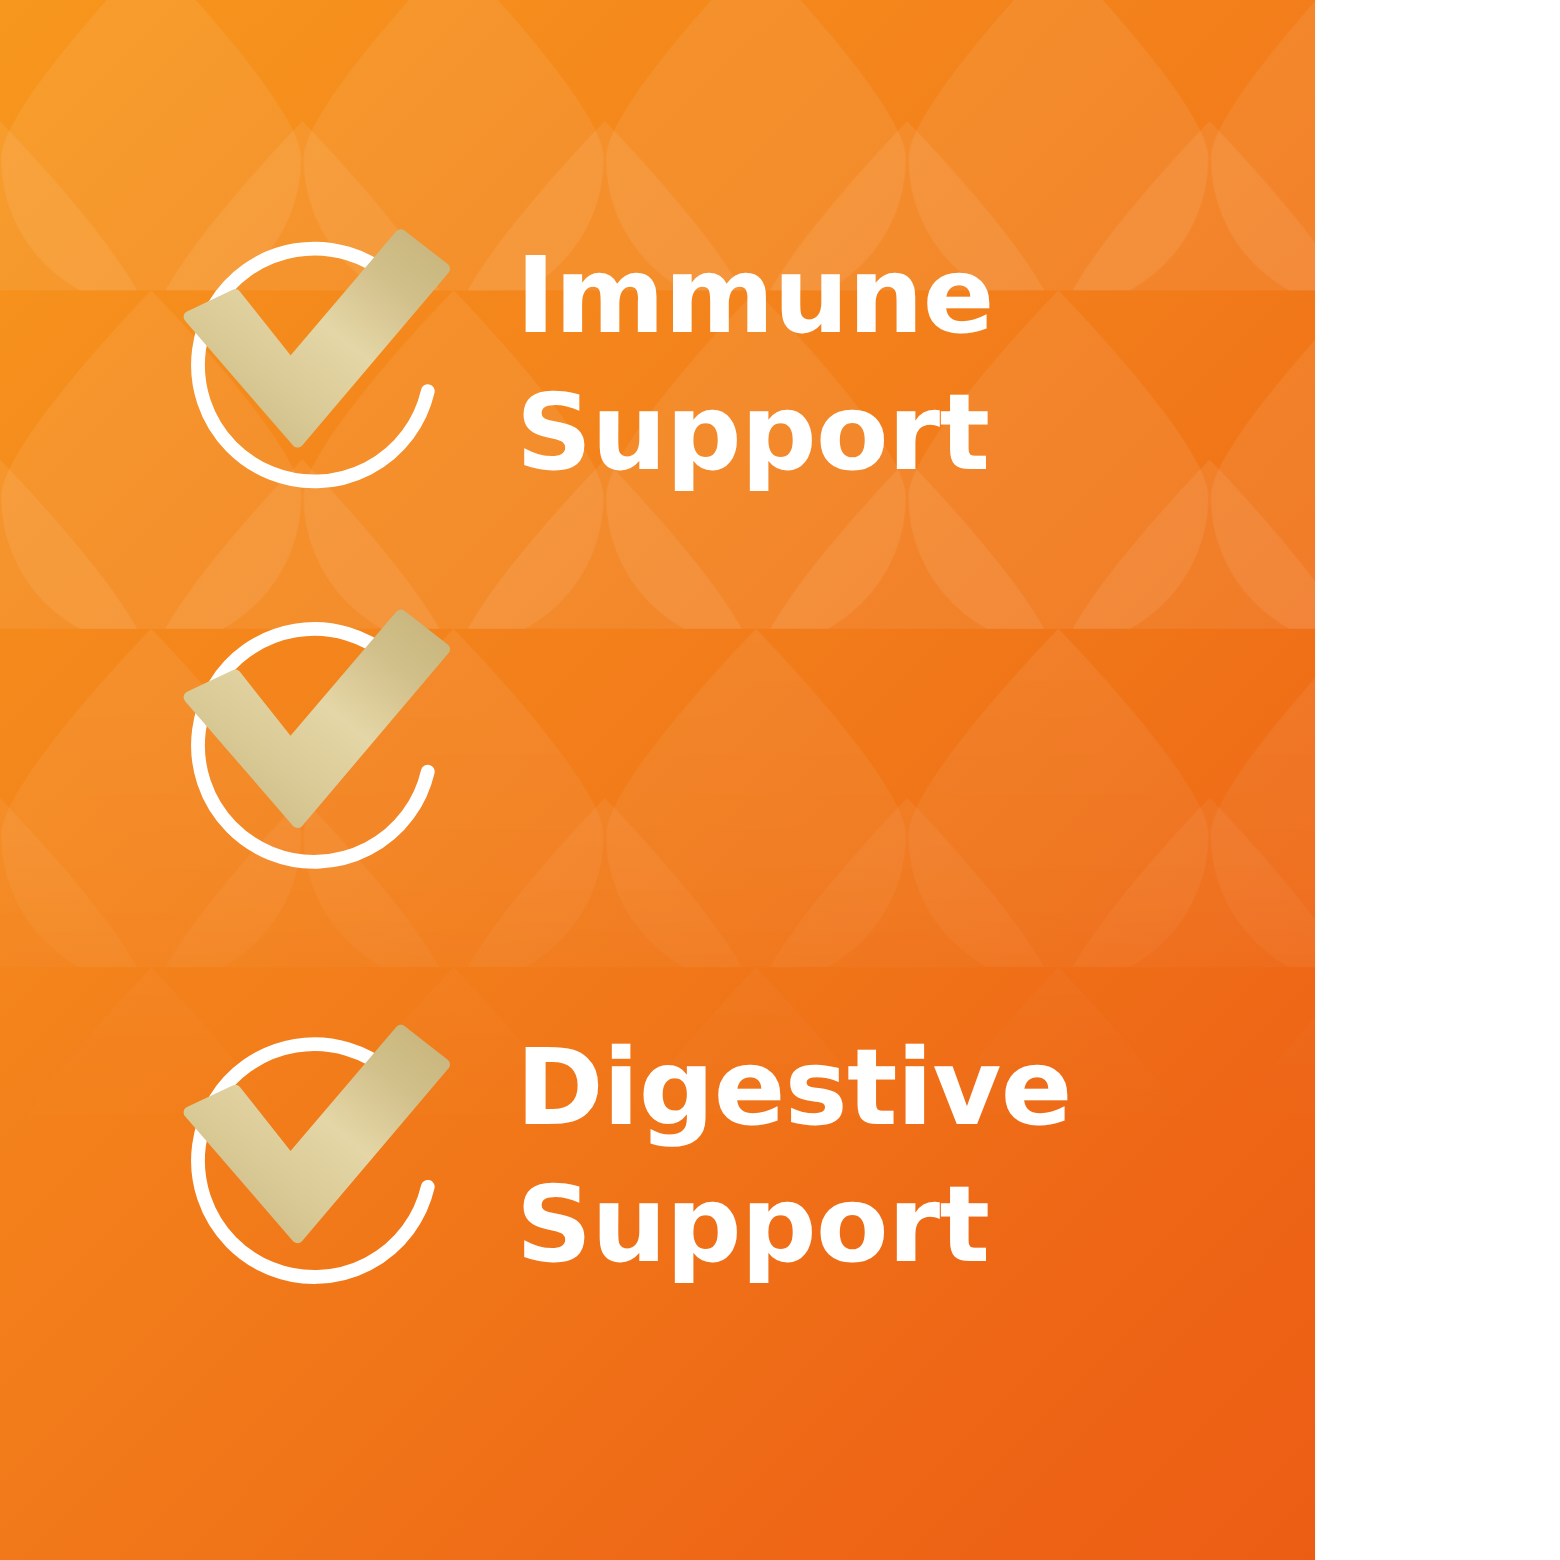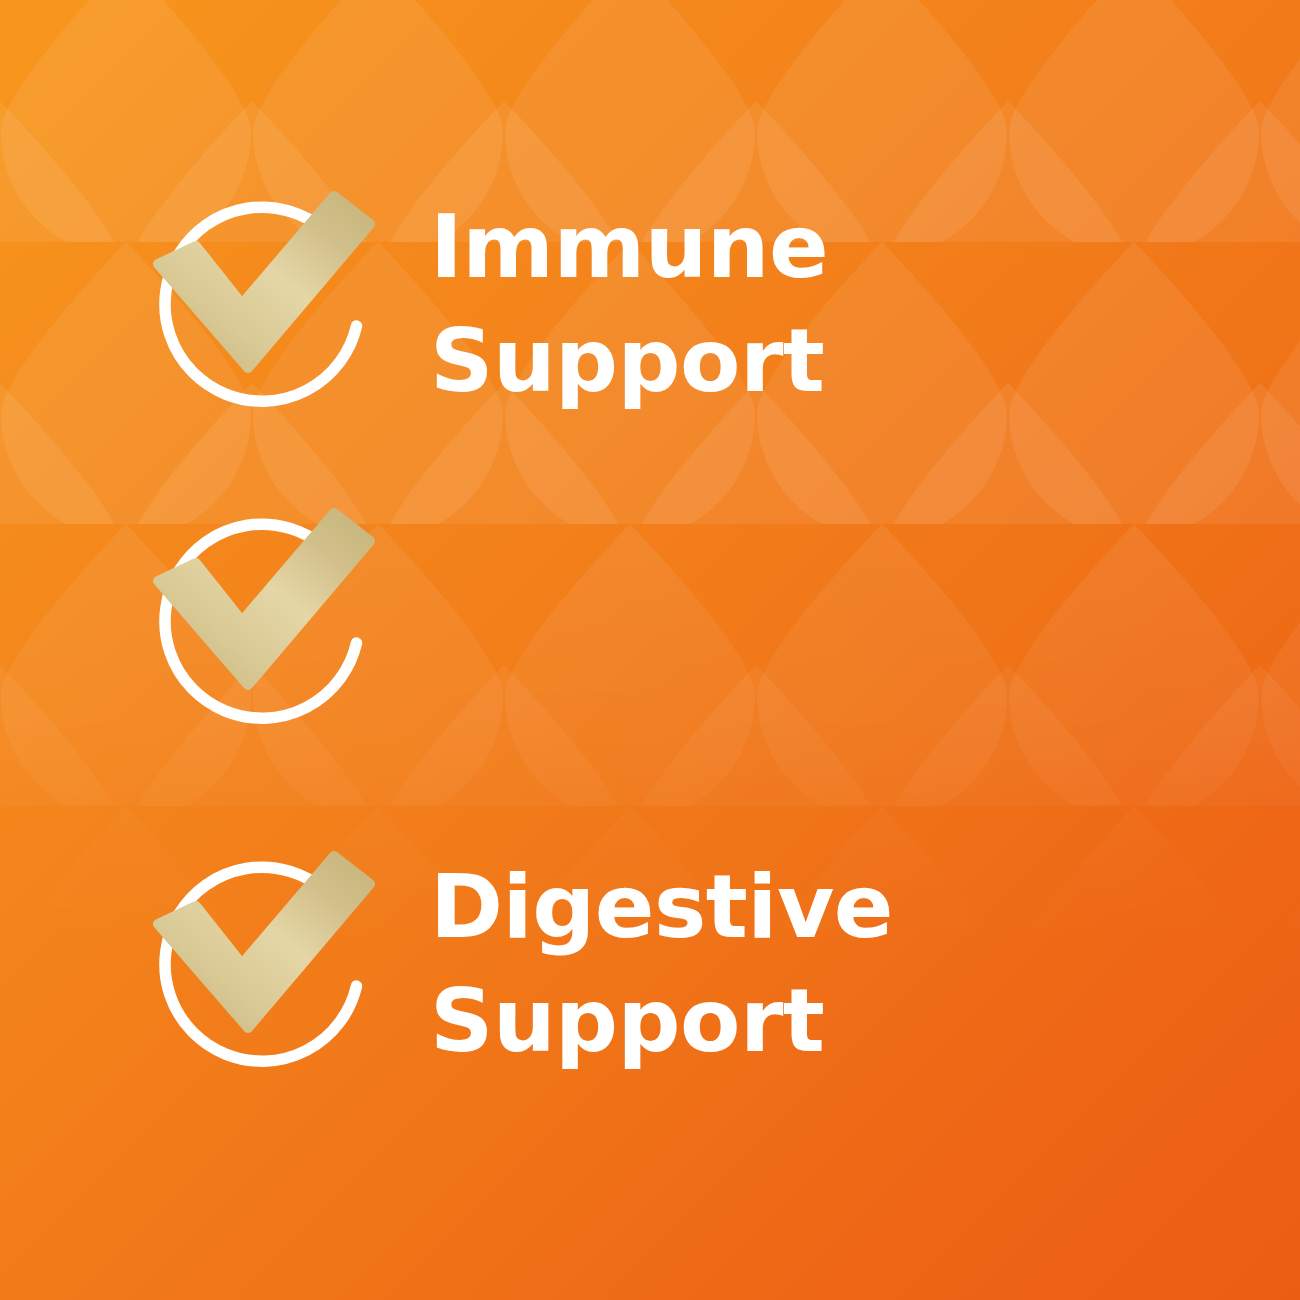--- a/index.html
+++ b/index.html
@@ -4,21 +4,21 @@
 <title>Benefits Checklist</title>
 <style>
   html, body {
     margin: 0;
     padding: 0;
     background: #ffffff;
   }
 
   #stage {
     position: relative;
-    width: 1300px;
+    width: 1096px;
     height: 1300px;
     overflow: hidden;
     font-family: "DejaVu Sans", "Liberation Sans", sans-serif;
   }
 
   
   .bg-gradient {
     position: absolute;
     inset: 0;
     background:
@@ -59,21 +59,21 @@
 
   .benefit-row {
     position: absolute;
     left: 0;
     display: flex;
     align-items: flex-start;
     width: 1300px;
   }
   .benefit-row.row-0 { top: 186px; }
   .benefit-row.row-1 { top: 503px; }
-  .benefit-row.row-2 { top: 846px; }
+  .benefit-row.row-2 { top: 846px; align-items: flex-end; }
 
   
   .check-icon {
     position: relative;
     width: 230px;
     min-width: 230px;
     height: 230px;
     margin-left: 148px;
   }
   .check-icon svg { display: block; width: 230px; height: 230px; }

